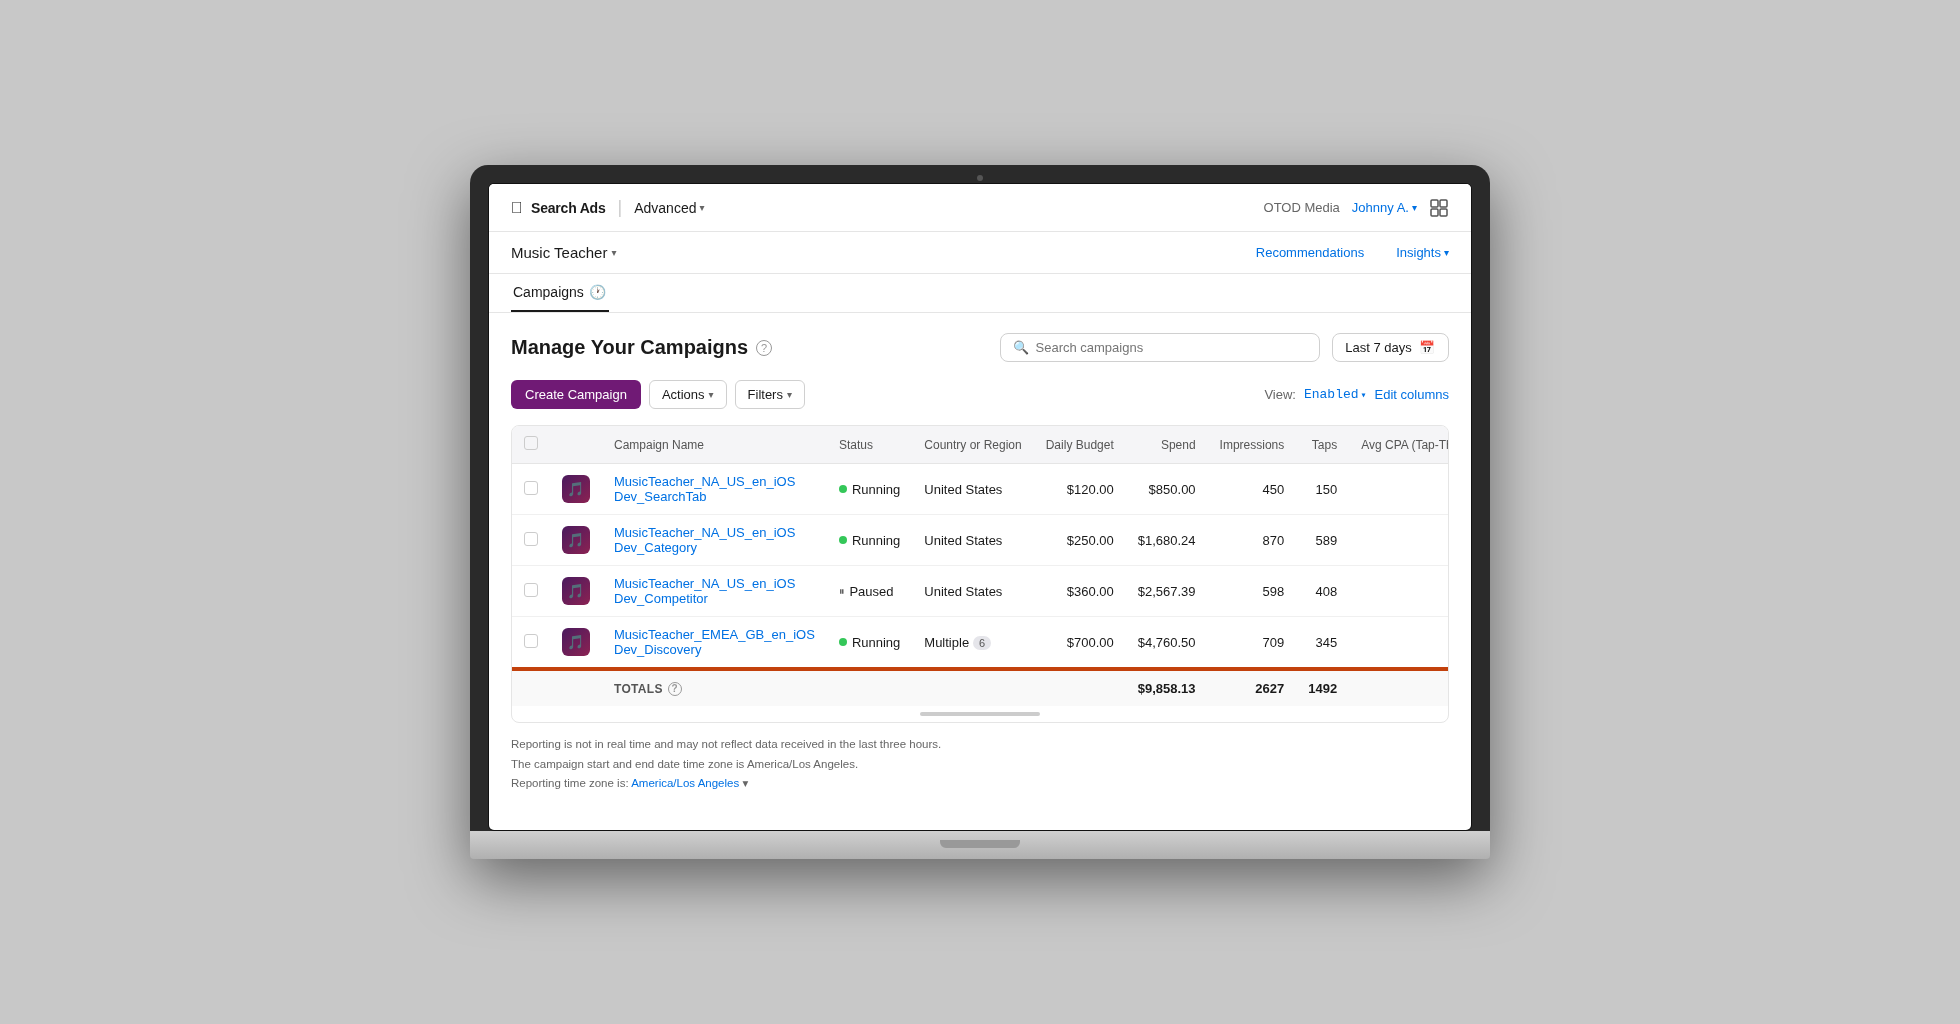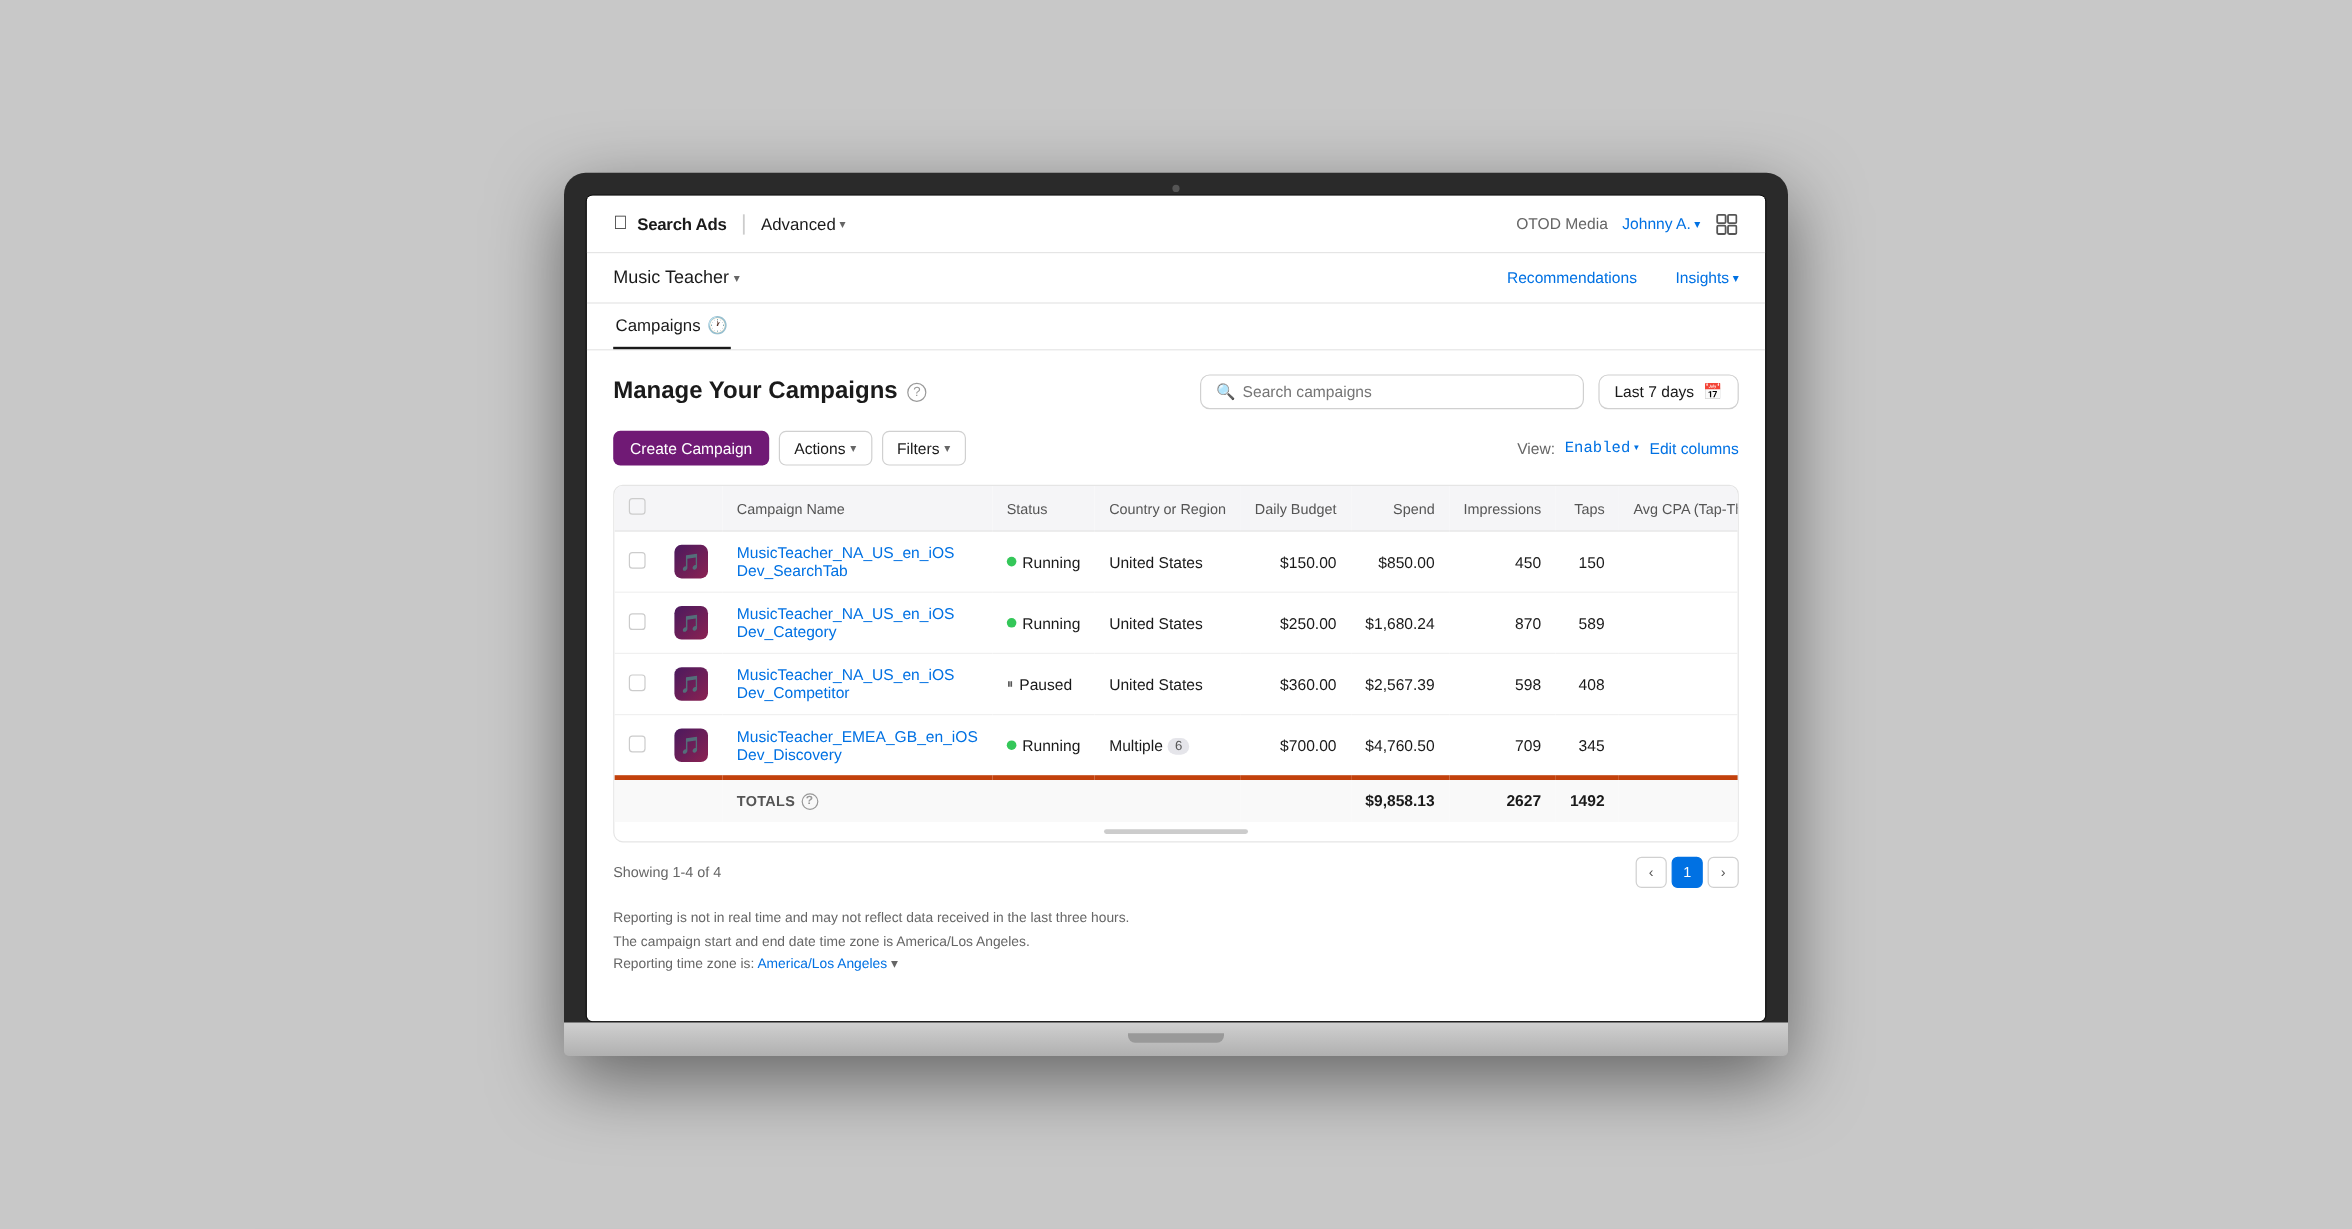--- a/index.html
+++ b/index.html
@@ -647,21 +647,21 @@
                 <td>
                   <a class="campaign-name-link">MusicTeacher_NA_US_en_iOS Dev_SearchTab</a>
                 </td>
                 <td>
                   <div class="status-badge">
                       <span class="status-dot running"></span>
                       <span>Running</span>
                     </div>
                 </td>
                 <td>United States</td>
-                <td class="col-right">$150.00</td>
+                <td class="col-right">$120.00</td>
                 <td class="col-right">$850.00</td>
                 <td class="col-right">450</td>
                 <td class="col-right">150</td>
                 <td class="col-right">$1.56</td>
               </tr>
 
               <tr>
                 <td><span class="checkbox"></span></td>
                 <td>
                   <div class="app-icon">🎵</div>
@@ -747,28 +747,20 @@
                 <td class="col-right">1492</td>
                 <td class="col-right">$2.83</td>
               </tr>
             </tbody>
           </table>
           <div class="scroll-indicator">
             <div class="scroll-bar"></div>
           </div>
         </div>
 
-        <div class="pagination-area">
-          <span>Showing 1-4 of 4</span>
-          <div class="page-nav">
-            <button class="page-nav-btn">‹</button>
-            <button class="page-nav-btn active">1</button>
-            <button class="page-nav-btn">›</button>
-          </div>
-        </div>
 
         <div class="footer-notes">
           <div>Reporting is not in real time and may not reflect data received in the last three hours.</div>
           <div>The campaign start and end date time zone is America/Los Angeles.</div>
           <div>
             <span>Reporting time zone is: </span>
             <a href="#">America/Los Angeles</a>
             <span> ▾</span>
           </div>
         </div>

